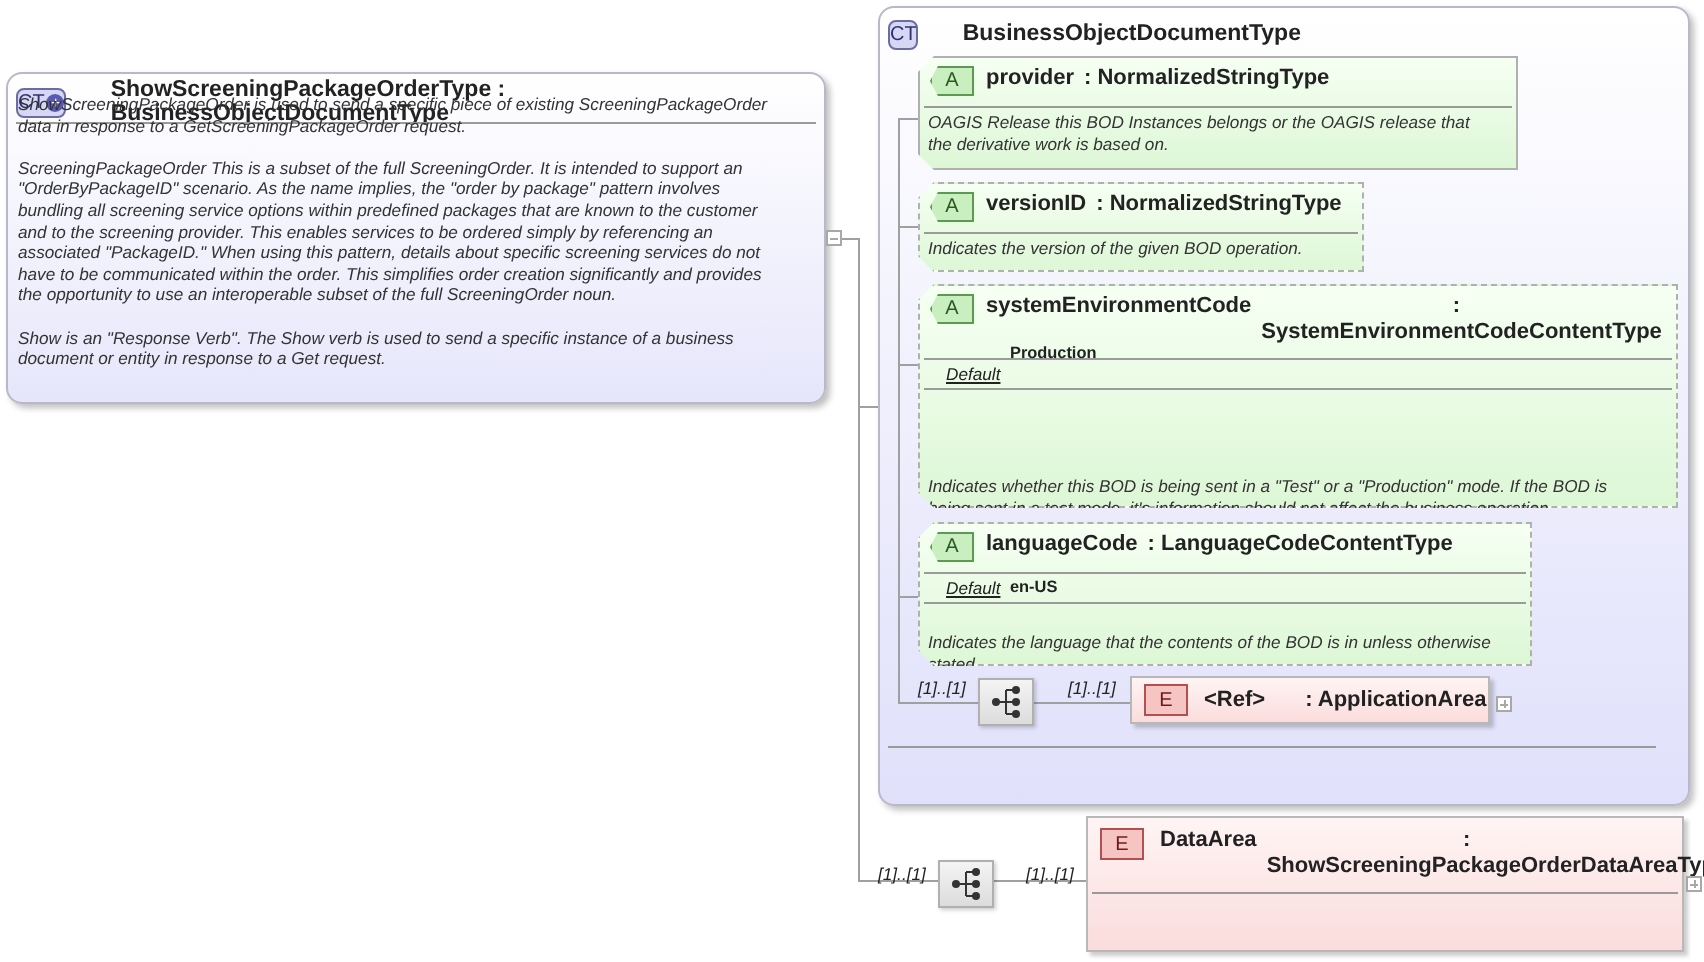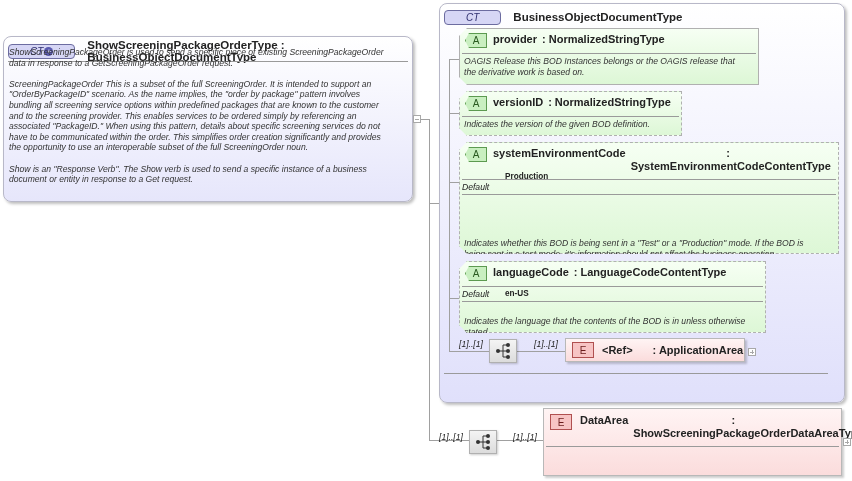--- a/index.html
+++ b/index.html
@@ -8,21 +8,21 @@
 
   
   .ct-box {
     position:absolute; left:3px; top:36px; width:410px; height:166px;
     border:1px solid #b8b8c8; border-radius:8px;
     background:linear-gradient(to bottom, #ffffff 0%, #e6e6fb 100%);
     box-shadow:2px 2px 3px rgba(0,0,0,0.25);
     box-sizing:border-box;
   }
   .ct-title { position:absolute; left:4px; top:4px; right:4px; height:20px; display:flex; align-items:center; font-weight:bold; font-size:11.5px; color:#222; }
-  .ct-badge { display:inline-flex; align-items:center; justify-content:center; border:1px solid #6c6ca0; border-radius:4px; background:#d6d6f5; color:#303070; font-size:10px; font-weight:normal; height:13px; padding:0 21px; margin-right:12px;font-style:italic; }
+  .ct-badge { display:inline-flex; align-items:center; justify-content:center; border:1px solid #6c6ca0; border-radius:4px; background:#d6d6f5; color:#303070; font-size:10px; font-weight:normal; height:13px; padding:0 0; margin-right:22px; }
   .ct-badge .plus { display:inline-block; width:9px; height:9px; border-radius:50%; background:#5a5ab0; color:#fff; font-size:8px; line-height:9px; text-align:center; margin-left:1px; }
   .sep { position:absolute; height:1px; background:#9a9a9a; }
   .doc { position:absolute; font-style:italic; font-size:8.6px; color:#333; line-height:10.6px; white-space:pre-line; }
 
   
   .base-box {
     position:absolute; left:439px; top:3px; width:406px; height:400px;
     border:1px solid #b8b8c8; border-radius:8px;
     background:linear-gradient(to bottom, #ffffff 0%, #e0e0fb 100%);
     box-shadow:2px 2px 3px rgba(0,0,0,0.25);
@@ -34,21 +34,21 @@
   .attr {
     position:absolute; box-sizing:border-box;
     border:1px dashed #b0b0b0;
     background:linear-gradient(to bottom, #f6fff3 0%, #ddf7d6 100%);
     box-shadow:2px 2px 2px rgba(0,0,0,0.18);
     clip-path:polygon(8px 0, 100% 0, 100% 100%, 8px 100%, 0 calc(100% - 8px), 0 8px);
   }
   .attr-solid { border-style:solid; }
   .attr-head { position:absolute; left:5px; top:4px; right:4px; display:flex; align-items:flex-start; font-weight:bold; font-size:11px; color:#222; }
   .a-badge { display:inline-flex; align-items:center; justify-content:center; width:20px; height:13px; border:1px solid #5c9a50; background:#c9efc0; color:#2a5a20; font-size:10px; font-weight:normal; margin-right:6px; flex:none; clip-path:polygon(4px 0,100% 0,100% 100%,4px 100%,0 50%); }
-  .dlabel { position:absolute; left:2px; font-style:italic; font-size:8.6px; color:#222; }
+  .dlabel { position:absolute; left:13px; font-style:italic; font-size:8.6px; color:#222;text-decoration:underline; }
   .dval { position:absolute; font-weight:bold; font-size:8.2px; color:#222; }
 
   
   .elem {
     position:absolute; box-sizing:border-box;
     border:1px solid #b8b8b8;
     background:linear-gradient(to bottom, #fff4f4 0%, #fbdcdc 100%);
     box-shadow:2px 2px 2px rgba(0,0,0,0.2);
   }
   .e-badge { display:inline-flex; align-items:center; justify-content:center; width:20px; height:14px; border:1px solid #b05050; background:#f7c4c4; color:#6a1c1c; font-size:10px; font-weight:normal; margin-right:8px; flex:none; }
@@ -122,21 +122,21 @@
 the derivative work is based on.</div>
   </div>
 
   <div class="attr" style="left:19px;top:87px;width:223px;height:45px;">
     <div class="attr-head">
       <span class="a-badge">A</span>
       <span>versionID</span>
       <span style="margin-left:5px;">: NormalizedStringType</span>
     </div>
     <div class="sep" style="left:2px;right:2px;top:24px;"></div>
-    <div class="doc" style="left:4px;top:27px;width:215px;">Indicates the version of the given BOD definition.</div>
+    <div class="doc" style="left:4px;top:27px;width:215px;">Indicates the version of the given BOD operation.</div>
   </div>
 
   <div class="attr" style="left:19px;top:138px;width:380px;height:112px;">
     <div class="attr-head" style="right:4px;">
       <span class="a-badge">A</span>
       <span>systemEnvironmentCode</span>
       <span style="margin-left:5px;width:195px;text-align:center;line-height:13px;">: SystemEnvironmentCodeContentType</span>
     </div>
     <div class="sep" style="left:2px;right:2px;top:36px;"></div>
     <div class="dlabel" style="top:39px;">Default</div>

